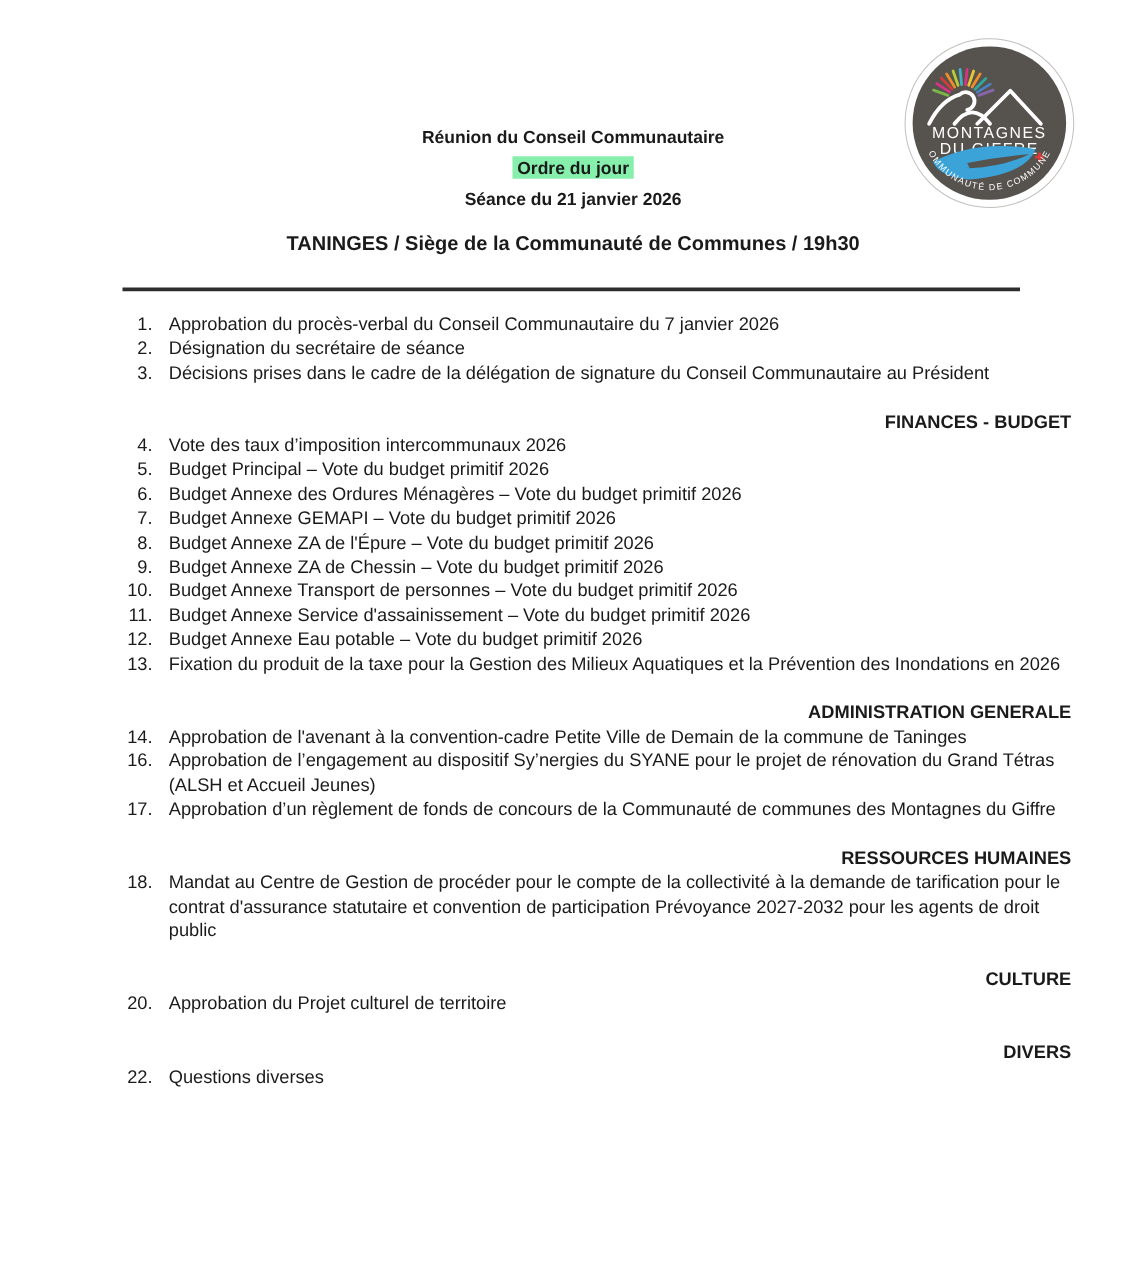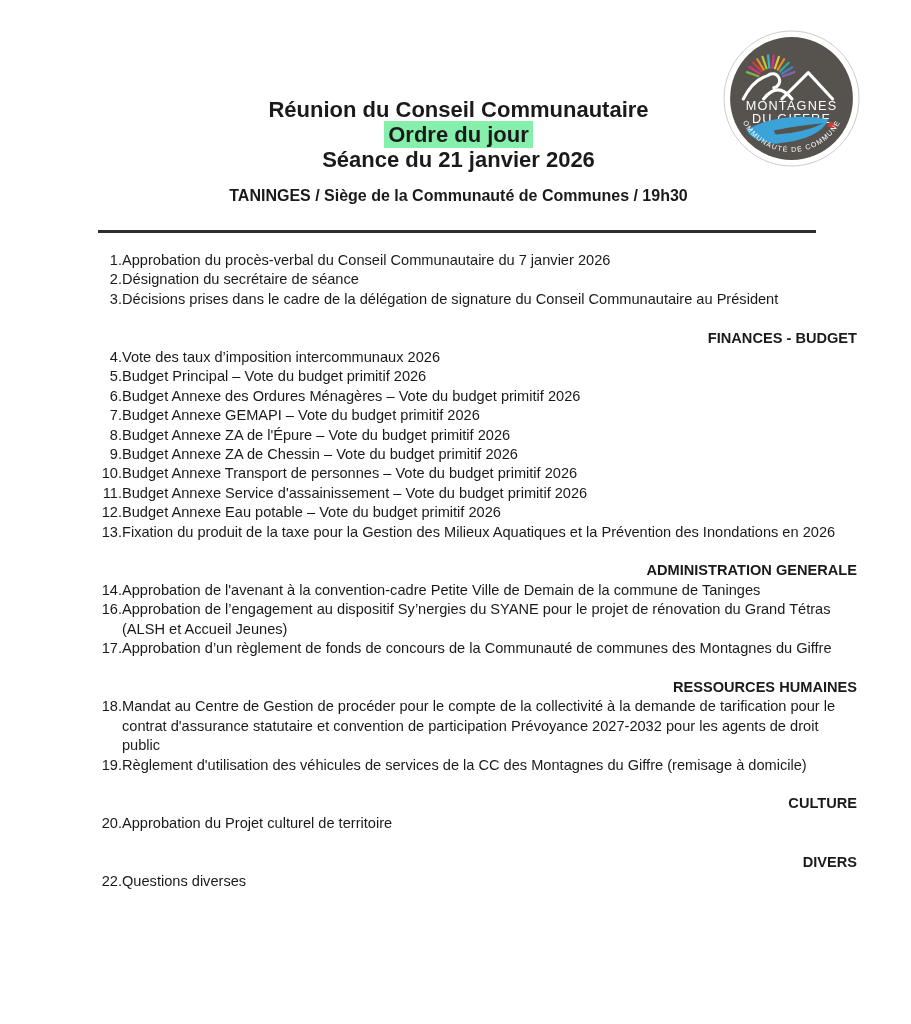--- a/index.html
+++ b/index.html
@@ -1,30 +1,30 @@
 <!DOCTYPE html>
 <html><head>
 <meta charset="utf-8">
 <title>Ordre du jour</title>
 <style>
   html,body{margin:0;padding:0;background:#ffffff;}
   .page{position:relative;width:911px;height:1024px;background:#ffffff;overflow:hidden;
         font-family:"Liberation Sans",sans-serif;color:#1a1a1a;}
   .logo{position:absolute;top:30px;left:723px;width:137px;height:137px;}
   .header{position:absolute;top:97px;left:95px;width:727px;text-align:center;font-weight:bold;}
-  .title-line{font-size:22px;line-height:25px;}
+  .title-line{font-size:14px;line-height:25px;}
   .highlight{background:#86efac;padding:1px 4px;}
   .location{margin-top:15px;font-size:16px;}
   .rule{position:absolute;top:230px;left:98px;width:718px;height:0;border:none;
         border-top:3px solid #2d2d2d;margin:0;}
   .agenda{position:absolute;top:251px;left:95px;width:762px;font-size:14.6px;line-height:19.4px;}
   .section-header{font-weight:bold;margin-top:19.4px;padding-left:24px;text-align:right;}
   .item{display:flex;}
   .item .num{flex:0 0 27px;text-align:right;white-space:nowrap;}
-  .item .txt{flex:1;}
+  .item .txt{margin-left:13px;flex:1;}
   .logo-title{fill:#ffffff;font-family:"Liberation Sans",sans-serif;font-size:12.5px;letter-spacing:1.2px;}
   .logo-arc-text{fill:#ffffff;font-family:"Liberation Sans",sans-serif;font-size:7px;letter-spacing:1.1px;}
   .mtn{fill:none;stroke:#ffffff;stroke-width:3;stroke-linecap:round;stroke-linejoin:round;}
   .ray{stroke-width:2.2;stroke-linecap:round;}
 </style>
 </head>
 <body>
 
 <div class="page">
 
@@ -143,24 +143,20 @@
       </div>
       <div class="item">
         <span class="num">17.</span>
         <span class="txt">Approbation d’un règlement de fonds de concours de la Communauté de communes des Montagnes du Giffre</span>
       </div>
       <div class="section-header">RESSOURCES HUMAINES</div>
       <div class="item">
         <span class="num">18.</span>
         <span class="txt">Mandat au Centre de Gestion de procéder pour le compte de la collectivité à la demande de tarification pour le contrat d'assurance statutaire et convention de participation Prévoyance 2027-2032 pour les agents de droit public</span>
       </div>
-      <div class="item">
-        <span class="num">19.</span>
-        <span class="txt">Règlement d'utilisation des véhicules de services de la CC des Montagnes du Giffre (remisage à domicile)</span>
-      </div>
       <div class="section-header">CULTURE</div>
       <div class="item">
         <span class="num">20.</span>
         <span class="txt">Approbation du Projet culturel de territoire</span>
       </div>
       <div class="section-header">DIVERS</div>
       <div class="item">
         <span class="num">22.</span>
         <span class="txt">Questions diverses</span>
       </div>

